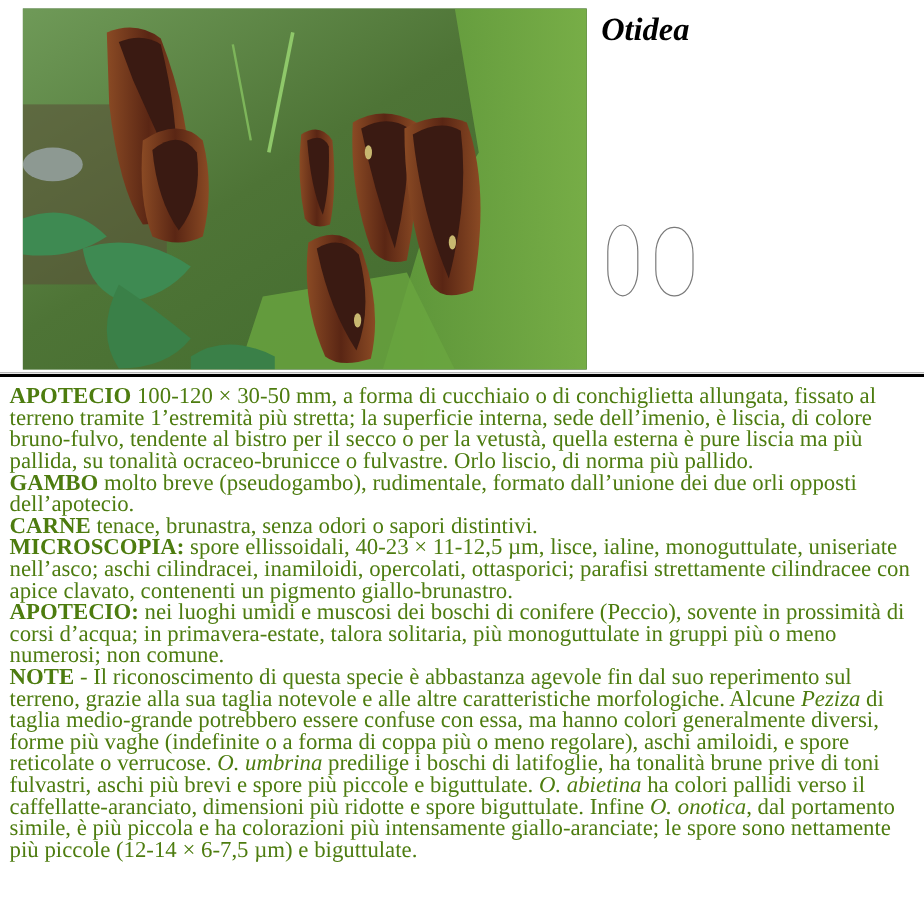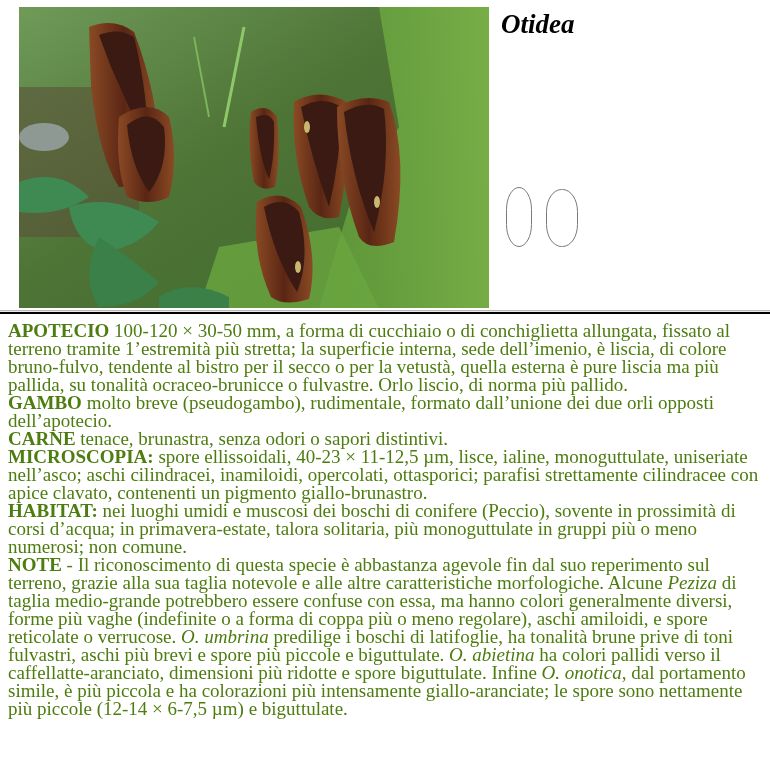--- a/index.html
+++ b/index.html
@@ -146,15 +146,15 @@
   </div>
 </div>
 
 <div class="separator"></div>
 
 <div class="body-text">
   <p><b>APOTECIO</b><span> 100-120 × 30-50 mm, a forma di cucchiaio o di conchiglietta allungata, fissato al terreno tramite 1’estremità più stretta; la superficie interna, sede dell’imenio, è liscia, di colore bruno-fulvo, tendente al bistro per il secco o per la vetustà, quella esterna è pure liscia ma più pallida, su tonalità ocraceo-brunicce o fulvastre. Orlo liscio, di norma più pallido.</span></p>
   <p><b>GAMBO</b><span> molto breve (pseudogambo), rudimentale, formato dall’unione dei due orli opposti dell’apotecio.</span></p>
   <p><b>CARNE</b><span> tenace, brunastra, senza odori o sapori distintivi.</span></p>
   <p><b>MICROSCOPIA:</b><span> spore ellissoidali, 40-23 × 11-12,5 µm, lisce, ialine, monoguttulate, uniseriate nell’asco; aschi cilindracei, inamiloidi, opercolati, ottasporici; parafisi strettamente cilindracee con apice clavato, contenenti un pigmento giallo-brunastro.</span></p>
-  <p><b>HABITAT:</b><span> nei luoghi umidi e muscosi dei boschi di conifere (Peccio), sovente in prossimità di corsi d’acqua; in primavera-estate, talora solitaria, più monoguttulate in gruppi più o meno numerosi; non comune.</span></p>
+  <p><b>APOTECIO:</b><span> nei luoghi umidi e muscosi dei boschi di conifere (Peccio), sovente in prossimità di corsi d’acqua; in primavera-estate, talora solitaria, più monoguttulate in gruppi più o meno numerosi; non comune.</span></p>
   <p><b>NOTE</b><span> - Il riconoscimento di questa specie è abbastanza agevole fin dal suo reperimento sul terreno, grazie alla sua taglia notevole e alle altre caratteristiche morfologiche. Alcune </span><i>Peziza</i><span> di taglia medio-grande potrebbero essere confuse con essa, ma hanno colori generalmente diversi, forme più vaghe (indefinite o a forma di coppa più o meno regolare), aschi amiloidi, e spore reticolate o verrucose. </span><i>O. umbrina</i><span> predilige i boschi di latifoglie, ha tonalità brune prive di toni fulvastri, aschi più brevi e spore più piccole e biguttulate. </span><i>O. abietina</i><span> ha colori pallidi verso il caffellatte-aranciato, dimensioni più ridotte e spore biguttulate. Infine </span><i>O. onotica</i><span>, dal portamento simile, è più piccola e ha colorazioni più intensamente giallo-aranciate; le spore sono nettamente più piccole (12-14 × 6-7,5 µm) e biguttulate.</span></p>
 </div>
 
 </body></html>

